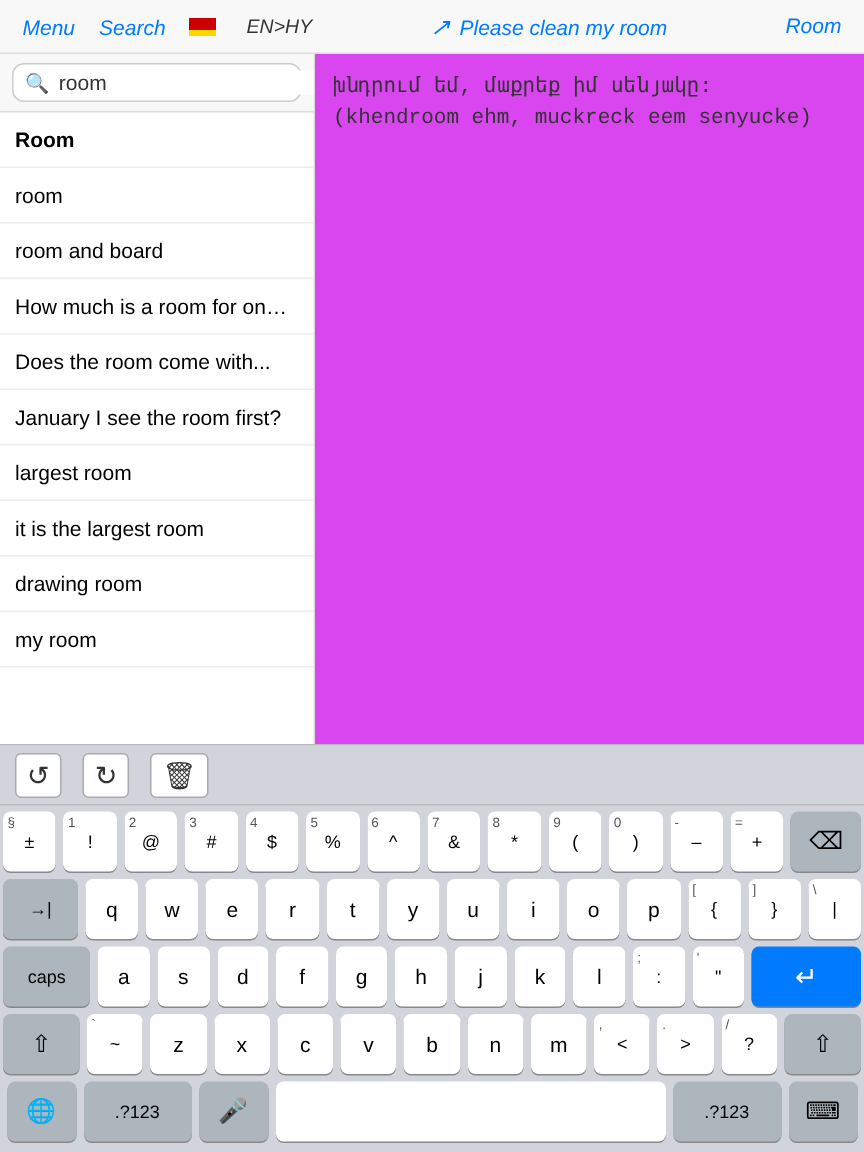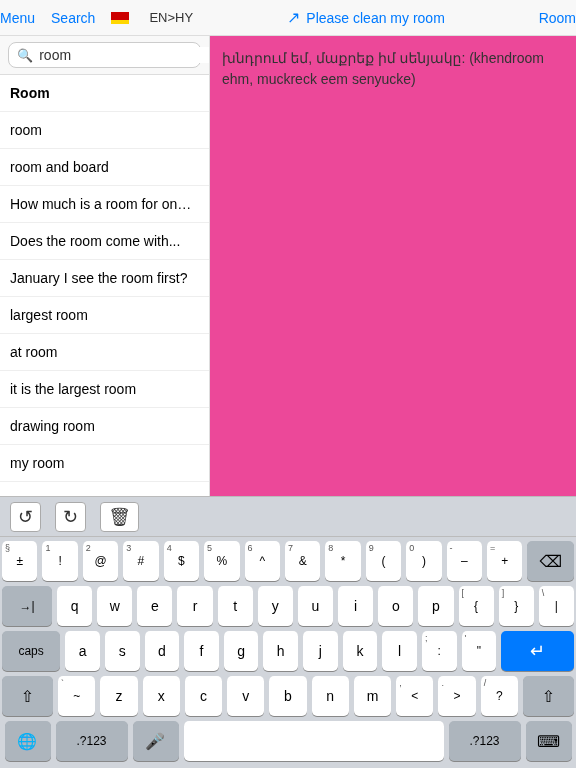--- a/index.html
+++ b/index.html
@@ -1,22 +1,23 @@
 <!DOCTYPE html>
 <html><head>
   <meta charset="utf-8">
   <style>
     * { margin: 0; padding: 0; box-sizing: border-box; }
     body { width: 576px; height: 768px; font-family: -apple-system, 'Helvetica Neue', Arial, sans-serif; background: #fff; overflow: hidden; display: flex; flex-direction: column; }
 
     
     .top-bar {
       display: flex; align-items: center; justify-content: space-between;
-      padding: 8px 0; border-bottom: 1px solid #ddd; background: #f8f8f8;
+      padding: 8px 15px; border-bottom: 1px solid #ddd; background: #f8f8f8;
       height: 36px;
+      font-style: italic;
     }
     .top-bar-left { display: flex; align-items: center; gap: 16px; }
     .top-bar-center { display: flex; align-items: center; gap: 6px; }
     .top-bar-right { }
     .top-bar-menu { color: #007AFF; font-size: 14px; }
     .top-bar-search { color: #007AFF; font-size: 14px; }
     .flag-lang { display: flex; align-items: center; gap: 20px; font-size: 13px; color: #333; }
     .flag { width: 18px; height: 12px; background: #cc0000; display: inline-block; position: relative; }
     .flag::after { content: ''; position: absolute; bottom: 0; left: 0; width: 100%; height: 4px; background: #FFD700; }
     .top-center-title { color: #007AFF; font-size: 14px; font-weight: 500; }
@@ -34,21 +35,21 @@
     .search-input-wrapper { display: flex; align-items: center; background: #fff; border: 1px solid #ccc; border-radius: 8px; padding: 4px 8px; gap: 6px; }
     .search-icon-char { color: #999; font-size: 13px; }
     .search-input { border: none; outline: none; font-size: 14px; flex: 1; color: #333; }
 
     
     .result-list { flex: 1; overflow-y: auto; }
     .result-item { padding: 10px 10px; font-size: 14px; color: #000; border-bottom: 1px solid #eee; cursor: pointer; white-space: nowrap; overflow: hidden; text-overflow: ellipsis; }
     .result-item.bold { font-weight: bold; }
 
     
-    .right-panel { flex: 1; padding: 12px; overflow-y: auto; background: #ec4899; }
+    .right-panel { flex: 1; padding: 12px; overflow-y: auto; background: #d946ef; font-family: Liberation Mono, monospace; }
     .translation-text { font-size: 14px; color: #333; line-height: 1.5; }
 
     
     .keyboard-area { background: #d1d5db; border-top: 1px solid #bbb; }
 
     
     .keyboard-toolbar { display: flex; align-items: center; padding: 6px 10px; gap: 14px; background: #d1d5db; border-bottom: 1px solid #bbb; height: 40px; }
     .kb-toolbar-btn { background: #fff; border: 1px solid #aaa; border-radius: 4px; padding: 3px 7px; font-size: 18px; cursor: pointer; color: #333; display: flex; align-items: center; justify-content: center; }
     .kb-toolbar-btn.trash { }
 
@@ -104,21 +105,20 @@
       </div>
     </div>
     <div class="result-list" id="result-list">
     <div class="result-item bold">Room</div>
         <div class="result-item">room</div>
         <div class="result-item">room and board</div>
         <div class="result-item">How much is a room for one perso...</div>
         <div class="result-item">Does the room come with...</div>
         <div class="result-item">January I see the room first?</div>
         <div class="result-item">largest room</div>
-        <div class="result-item">at room</div>
         <div class="result-item">it is the largest room</div>
         <div class="result-item">drawing room</div>
         <div class="result-item">my room</div>
       </div>
   </div>
 
   <div class="right-panel">
     <div class="translation-text">
       <span>խնդրում եմ, մաքրեք իմ սենյակը:</span>
       <span> </span>

